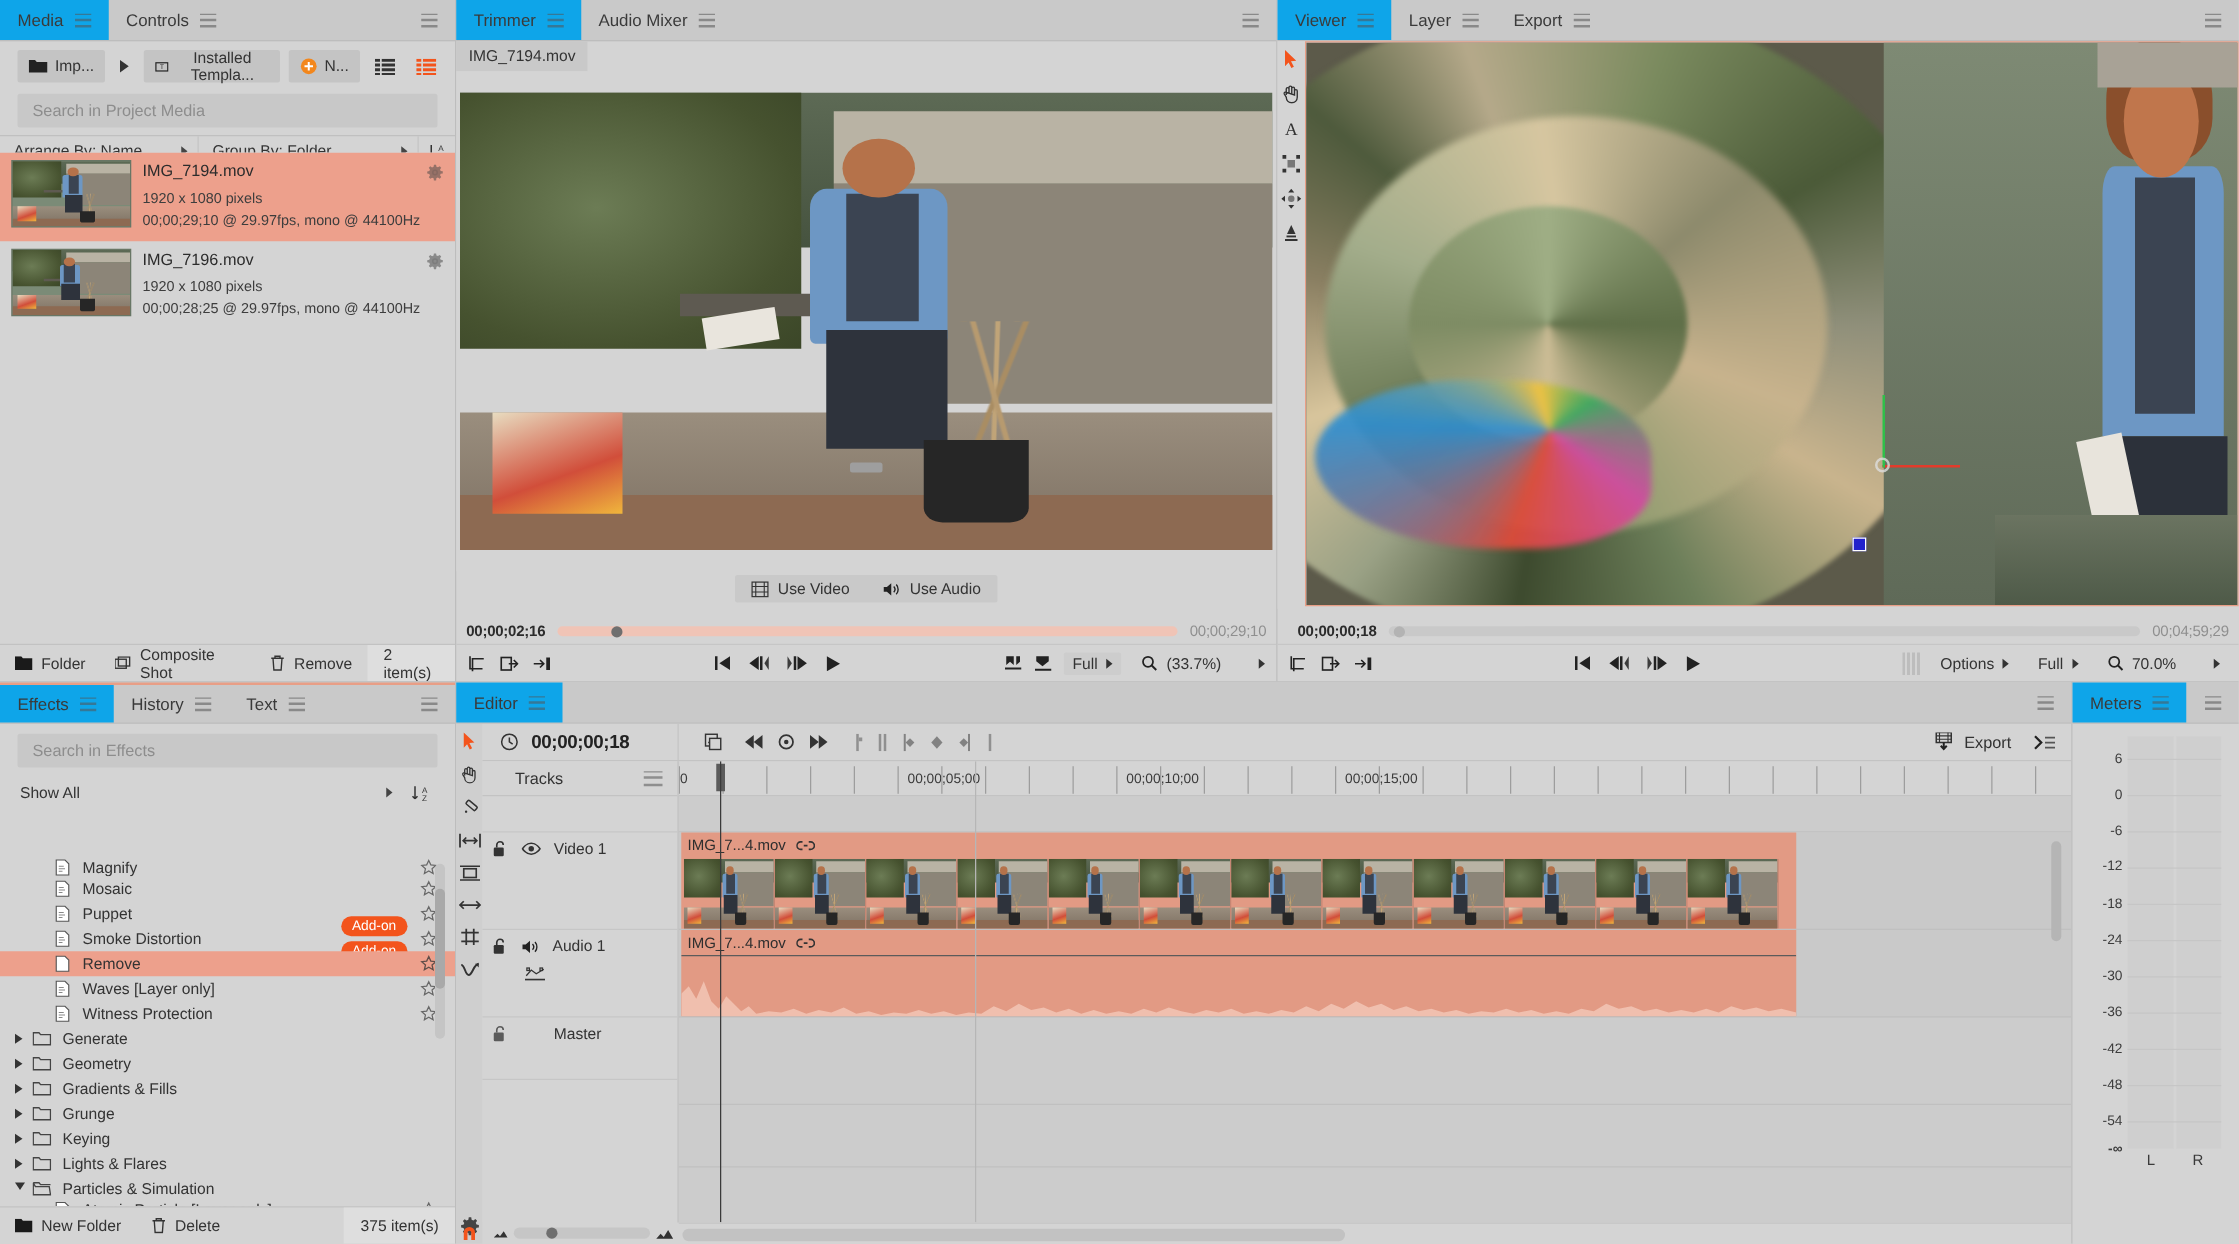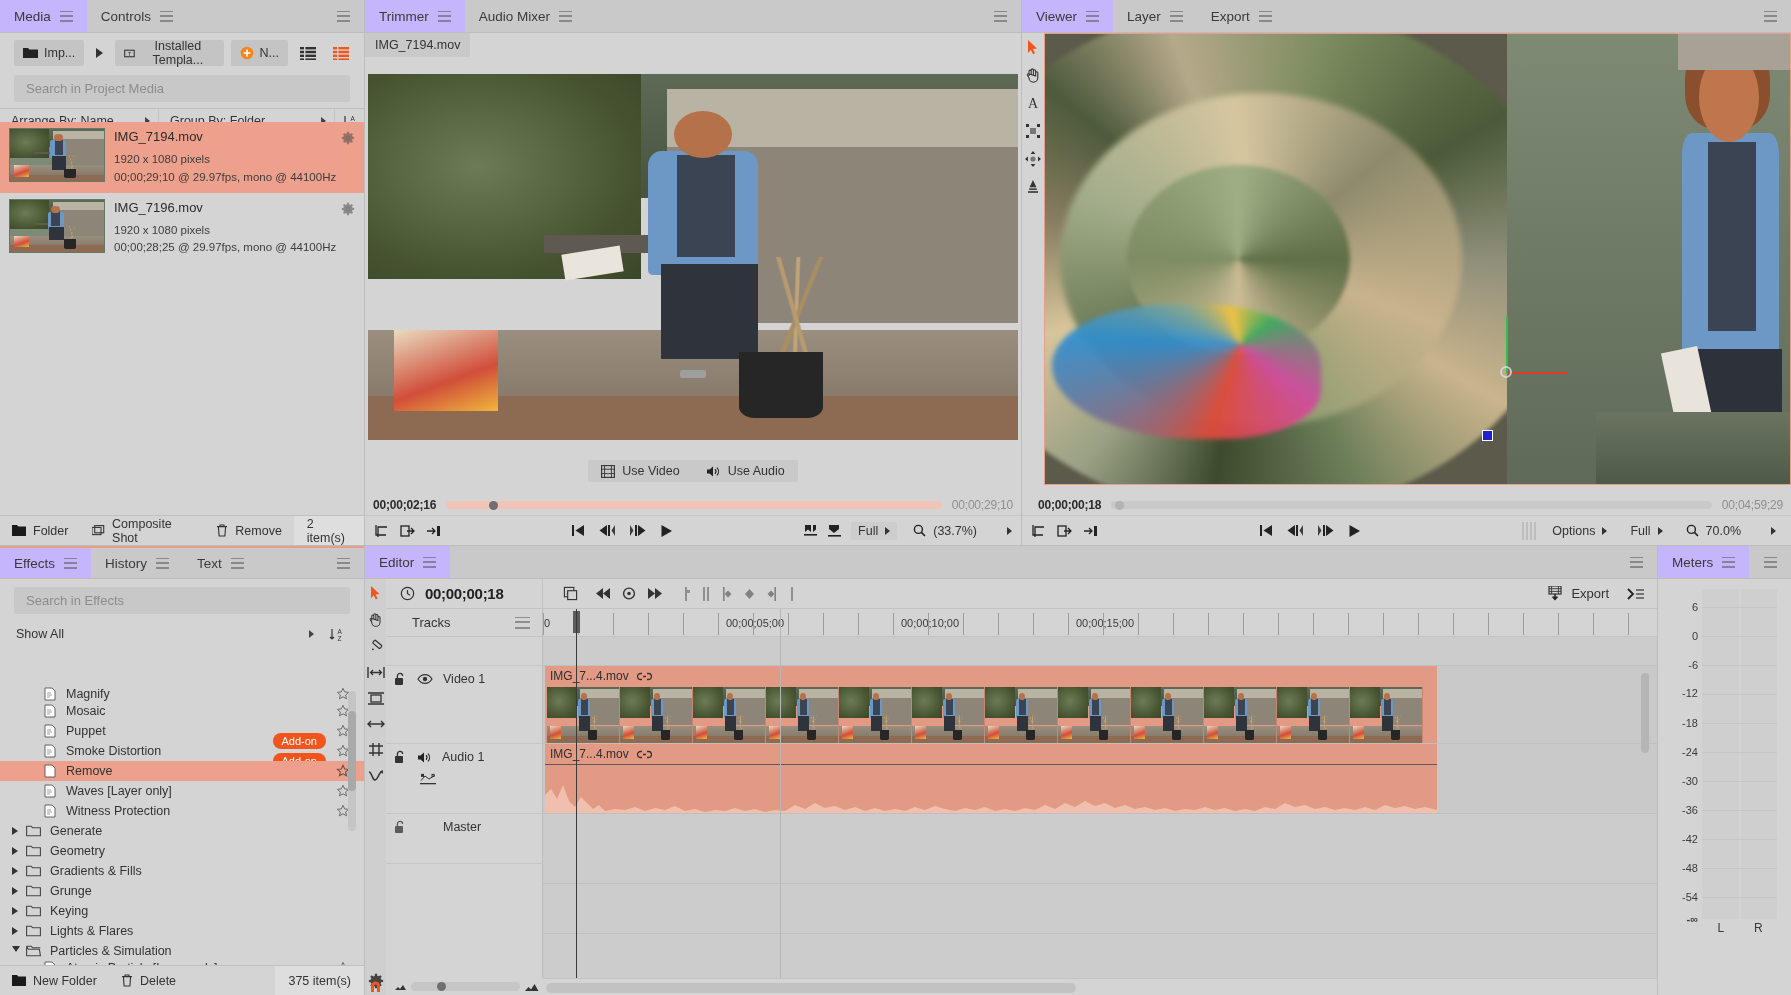--- a/index.html
+++ b/index.html
@@ -16,21 +16,21 @@
   
   .panel { position:absolute; background:#d4d4d4; }
   .tabbar {
     height:33px; background:#c9c9c9; display:flex; align-items:stretch;
     border-bottom:1px solid #bdbdbd;
   }
   .tab {
     display:flex; align-items:center; gap:9px; padding:0 14px;
     font-size:13.5px; color:#3a3a3a; cursor:default; user-select:none;
   }
-  .tab.first-active { background:#c4b5fd; }
+  .tab.first-active { background:#0ea5e9; }
   .hamb {
     display:inline-block; width:13px; height:11px; position:relative; opacity:.55;
   }
   .hamb:before, .hamb:after, .hamb i {
     content:""; position:absolute; left:0; right:0; height:1.6px; background:#555;
   }
   .hamb:before { top:0; } .hamb i { top:4.6px; display:block; } .hamb:after { bottom:0; }
   .tabbar-spacer { flex:1; }
   .tabbar-menu { display:flex; align-items:center; padding:0 14px; }
 

